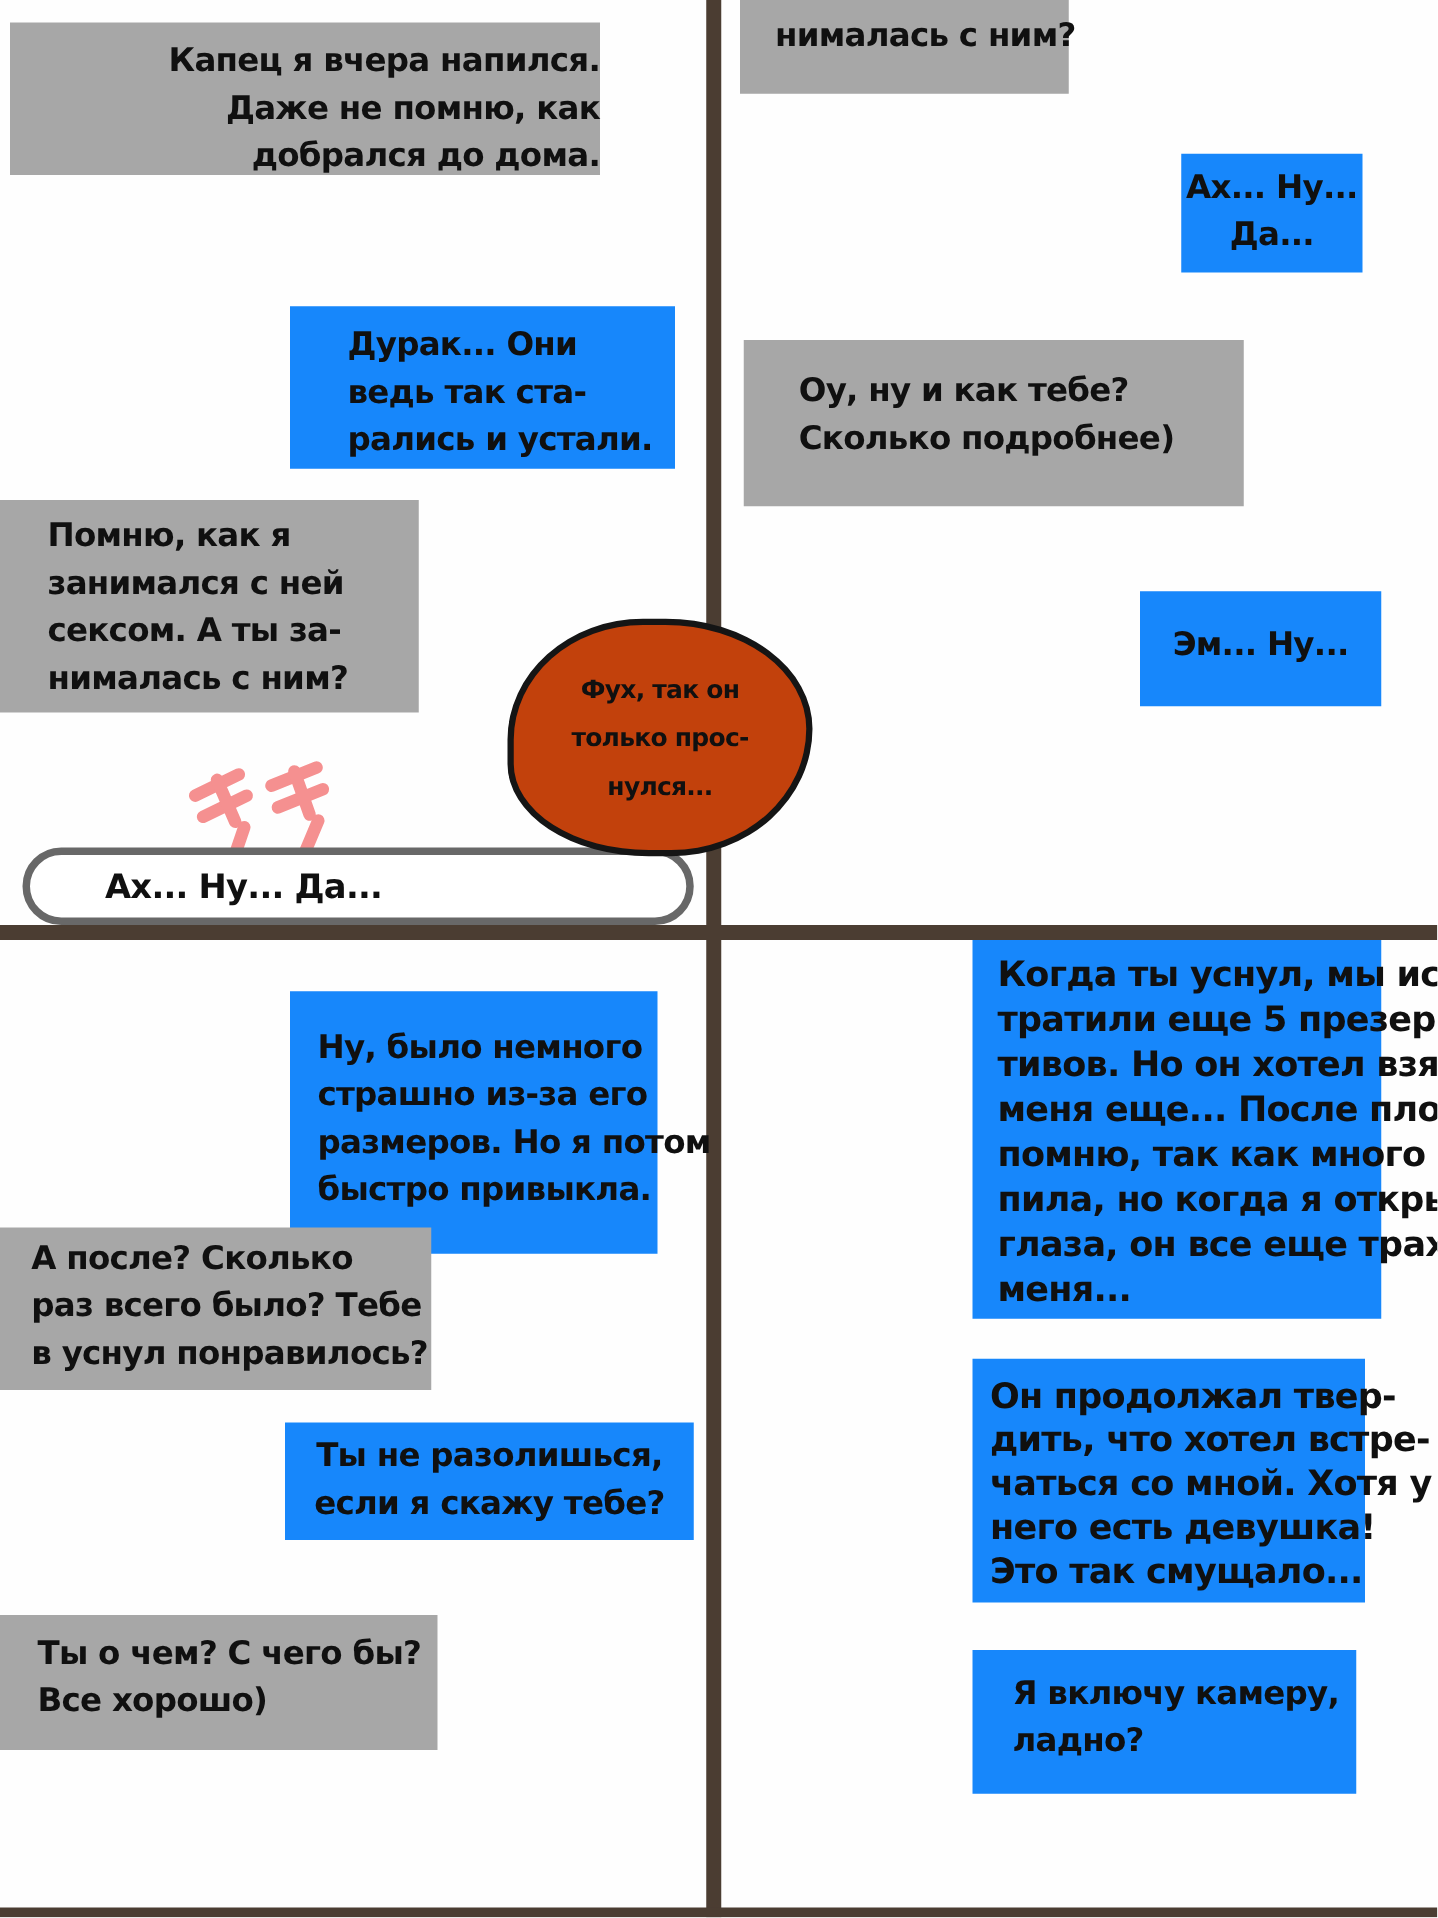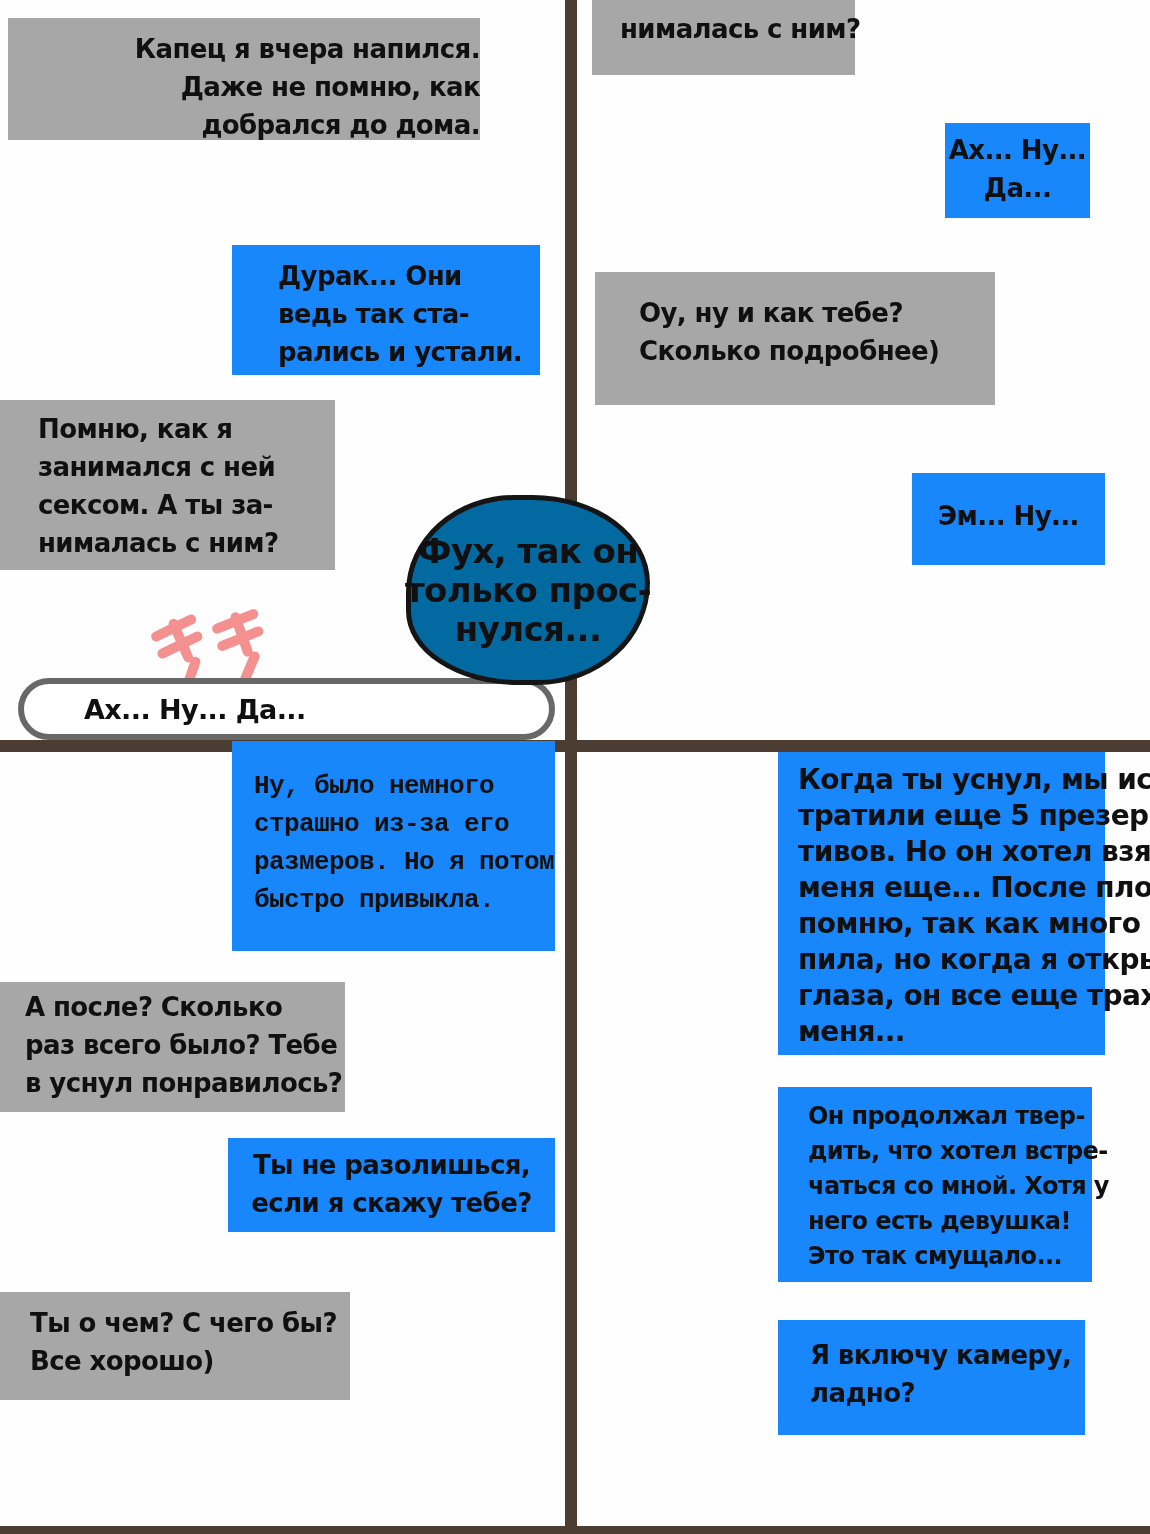--- a/index.html
+++ b/index.html
@@ -22,52 +22,52 @@
   .out{background:#1787fb;}
 
   
   #tl-m1{left:8px;top:18px;width:472px;height:122px;padding:12px 0 0 54px;text-align:right;}
   #tl-m2{left:232px;top:245px;width:308px;height:130px;padding:12px 0 0 46px;}
   #tl-m3{left:0px;top:400px;width:335px;height:170px;padding:10px 0 0 38px;}
 
   
   #speech-bubble{
     position:absolute;left:406px;top:495px;width:234px;height:180px;z-index:5;
-    background:#0369a1;border:5px solid #151515;
+    background:#c2410c;border:5px solid #151515;
     border-radius:48% 52% 50% 50% / 55% 50% 58% 42%;
     display:flex;align-items:center;justify-content:center;text-align:center;
-    font-size:34px;line-height:39px;white-space:pre;letter-spacing:-0.6px;
+    font-size:20px;line-height:39px;white-space:pre;letter-spacing:-0.6px;
   }
 
   
   #typing-pill{
     position:absolute;left:18px;top:678px;width:537px;height:62px;z-index:4;
     box-sizing:border-box;background:#ffffff;border:6px solid #686868;
     border-radius:33px;display:flex;align-items:center;
     padding-left:60px;font-size:27px;letter-spacing:-0.6px;white-space:pre;
   }
 
   
   #typing-sfx{position:absolute;left:145px;top:608px;z-index:3;}
 
   
   #tr-m1{left:592px;top:0px;width:263px;height:75px;padding:10px 0 0 28px;}
   #tr-m2{left:945px;top:123px;width:145px;height:95px;padding:8px 0 0 0;text-align:center;}
   #tr-m3{left:595px;top:272px;width:400px;height:133px;padding:22px 0 0 44px;}
   #tr-m4{left:912px;top:473px;width:193px;height:92px;padding:24px 0 0 0;text-align:center;}
 
   
-  #bl-m1{left:232px;top:741px;width:323px;height:210px;padding:26px 0 0 22px;font-family:Liberation Mono, monospace;}
+  #bl-m1{left:232px;top:793px;width:294px;height:210px;padding:26px 0 0 22px;}
   #bl-m2{left:0px;top:982px;width:345px;height:130px;padding:6px 0 0 25px;}
   #bl-m3{left:228px;top:1138px;width:327px;height:94px;padding:8px 0 0 0;text-align:center;}
   #bl-m4{left:0px;top:1292px;width:350px;height:108px;padding:12px 0 0 30px;}
 
   
   #br-m1{left:778px;top:752px;width:327px;height:303px;padding:10px 0 0 20px;font-size:28px;line-height:36px;}
-  #br-m2{left:778px;top:1087px;width:314px;height:195px;padding:12px 0 0 30px;font-size:24px;line-height:35px;}
+  #br-m2{left:778px;top:1087px;width:314px;height:195px;padding:12px 0 0 14px;font-size:28px;line-height:35px;}
   #br-m3{left:778px;top:1320px;width:307px;height:115px;padding:16px 0 0 32px;}
 </style>
 </head>
 <body>
 
 <div id="canvas">
 
   <div class="divider" id="divider-vertical"></div>
   <div class="divider" id="divider-horizontal"></div>
   <div class="divider" id="border-bottom"></div>

